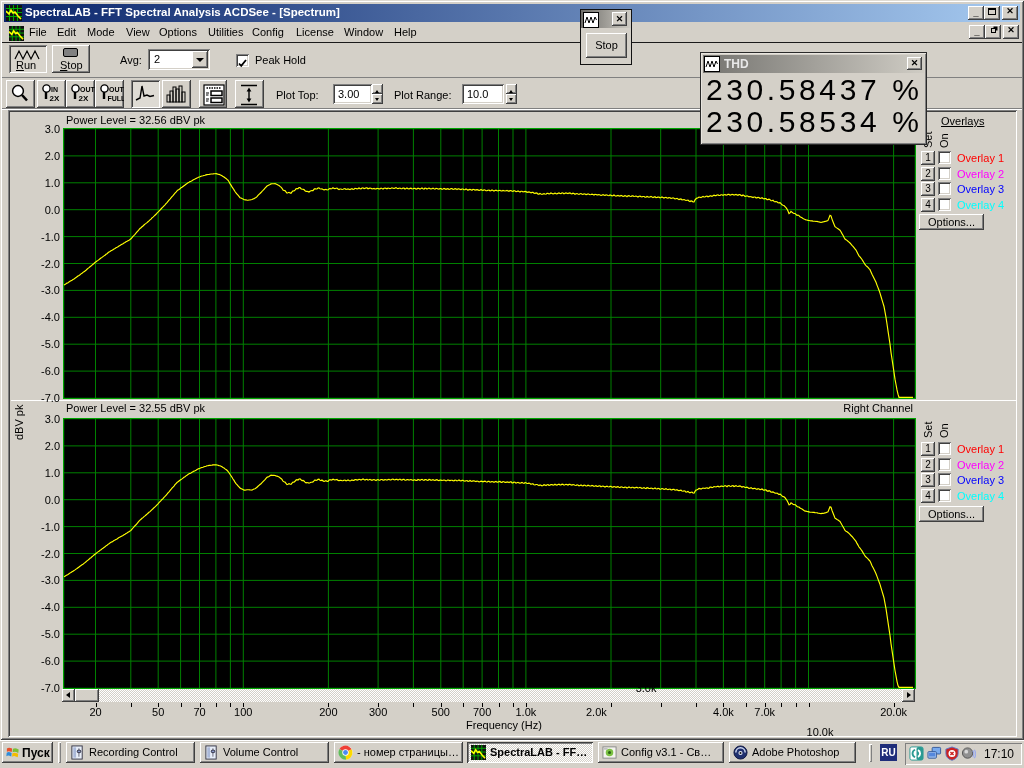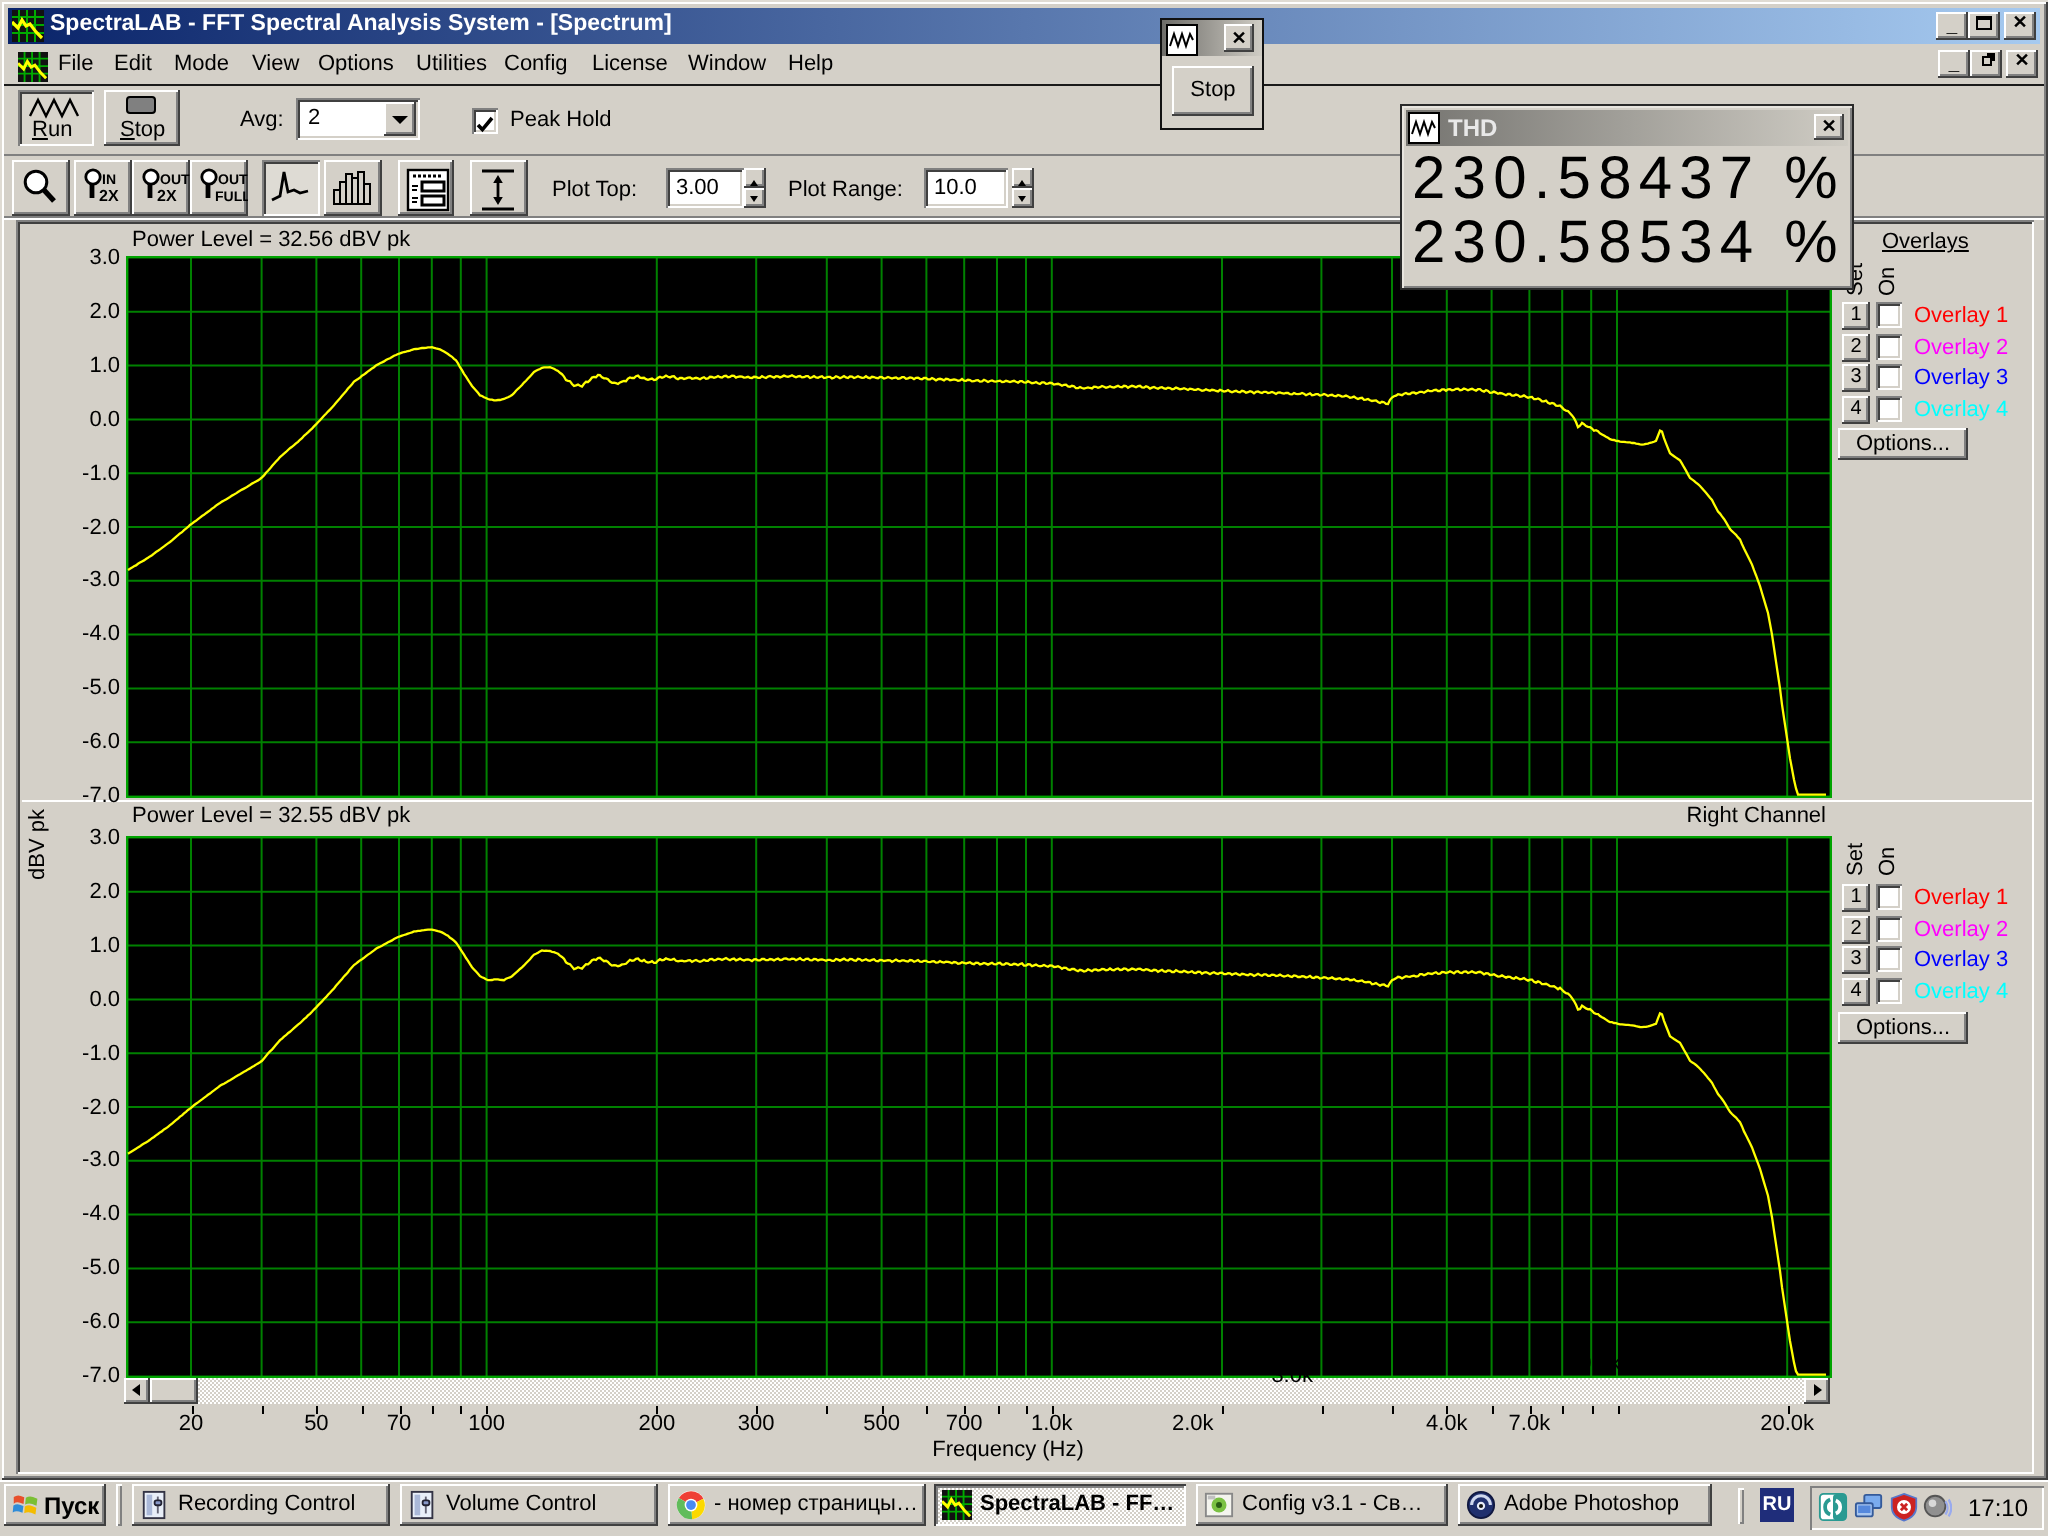--- a/index.html
+++ b/index.html
@@ -6,21 +6,21 @@
 .t11{font-size:11px;line-height:13px;color:#000}
 .rot{transform:rotate(-90deg);transform-origin:0 0;white-space:nowrap}
 </style></head><body>
 <div class="ab" style="left:0;top:0;width:1024px;height:740px;background:#d4d0c8;box-shadow:inset 1px 1px 0 #dfdbd3,inset -1px -1px 0 #404040,inset 2px 2px 0 #fff,inset -2px -2px 0 #808080"></div>
 <div class="ab" style="left:4px;top:4px;width:1016px;height:18px;background:linear-gradient(90deg,#0a246a,#a6caf0)"></div>
 <div class="ab" style="left:6px;top:5px"><svg width="16" height="16" viewBox="0 0 16 16">
       <rect width="16" height="16" fill="#111"></rect>
       <path d="M0 3.5H16M0 7.5H16M0 11.5H16M3.5 0V16M7.5 0V16M11.5 0V16" stroke="#0a0" stroke-width="1"></path>
       <polyline points="0,6 3,9 5,5 7,8 9,7 12,11 15,14" stroke="#ff0" stroke-width="1.6" fill="none"></polyline>
     </svg></div>
-<div class="ab" style="left:25px;top:5.5px;font-size:11.5px;font-weight:bold;color:#fff">SpectraLAB - FFT Spectral Analysis System - [Spectrum]</div>
+<div class="ab" style="left:25px;top:5.5px;font-size:11.5px;font-weight:bold;color:#fff">SpectraLAB - FFT Spectral Analysis ACDSee - [Spectrum]</div>
 <div class="ab" style="left:968px;top:6px;width:16px;height:14px;background:#d4d0c8;box-shadow:inset -1px -1px 0 #404040,inset 1px 1px 0 #fff,inset -2px -2px 0 #808080;text-align:center;font-size:9px;line-height:13px;font-weight:bold;font-family:'Liberation Mono'"><span style="position:relative;top:2px">_</span></div>
 <div class="ab" style="left:984px;top:6px;width:16px;height:14px;background:#d4d0c8;box-shadow:inset -1px -1px 0 #404040,inset 1px 1px 0 #fff,inset -2px -2px 0 #808080;text-align:center;font-size:9px;line-height:13px;font-weight:bold;font-family:'Liberation Mono'"><span style="display:inline-block;width:8px;height:7px;border:1px solid #000;border-top-width:2px;margin-top:2px"></span></div>
 <div class="ab" style="left:1002px;top:6px;width:16px;height:14px;background:#d4d0c8;box-shadow:inset -1px -1px 0 #404040,inset 1px 1px 0 #fff,inset -2px -2px 0 #808080;text-align:center;font-size:9px;line-height:13px;font-weight:bold;font-family:'Liberation Mono'">✕</div>
 <div class="ab" style="left:4px;top:22px;width:1016px;height:20px;background:#d4d0c8"></div>
 <div class="ab" style="left:9px;top:26px"><svg width="15" height="15" viewBox="0 0 16 16">
       <rect width="16" height="16" fill="#111"></rect>
       <path d="M0 3.5H16M0 7.5H16M0 11.5H16M3.5 0V16M7.5 0V16M11.5 0V16" stroke="#0a0" stroke-width="1"></path>
       <polyline points="0,6 3,9 5,5 7,8 9,7 12,11 15,14" stroke="#ff0" stroke-width="1.6" fill="none"></polyline>
     </svg></div>
 <div class="ab t11" style="left:29px;top:26px">File</div>
@@ -212,21 +212,21 @@
 <div class="ab t11" style="left:218.3px;top:706px;width:50px;text-align:center">100</div>
 <div class="ab t11" style="left:303.4px;top:706px;width:50px;text-align:center">200</div>
 <div class="ab t11" style="left:353.1px;top:706px;width:50px;text-align:center">300</div>
 <div class="ab t11" style="left:415.8px;top:706px;width:50px;text-align:center">500</div>
 <div class="ab t11" style="left:457.1px;top:706px;width:50px;text-align:center">700</div>
 <div class="ab t11" style="left:500.9px;top:706px;width:50px;text-align:center">1.0k</div>
 <div class="ab t11" style="left:586.0px;top:706px;width:50px;text-align:left">2.0k</div>
 <div class="ab t11" style="left:635.7px;top:682px;width:50px;text-align:left">3.0k</div>
 <div class="ab t11" style="left:698.4px;top:706px;width:50px;text-align:center">4.0k</div>
 <div class="ab t11" style="left:739.7px;top:706px;width:50px;text-align:center">7.0k</div>
-<div class="ab t11" style="left:783.5px;top:676px;width:50px;text-align:left">10.0k</div>
+<div class="ab t11" style="left:783.5px;top:726px;width:50px;text-align:right">10.0k</div>
 <div class="ab t11" style="left:868.6px;top:706px;width:50px;text-align:center">20.0k</div>
 <div class="ab t11" style="left:404px;top:719px;width:200px;text-align:center">Frequency (Hz)</div>
 <div class="ab t11 rot" style="left:922px;top:148px">Set</div>
 <div class="ab t11 rot" style="left:938px;top:148px">On</div>
 <div class="ab t11" style="left:941px;top:115px;text-decoration:underline">Overlays</div>
 <div class="ab" style="left:921px;top:151px;width:14px;height:14px;background:#d4d0c8;box-shadow:inset -1px -1px 0 #404040,inset 1px 1px 0 #fff,inset -2px -2px 0 #808080;text-align:center;font-size:10px;line-height:14px">1</div>
 <div class="ab" style="left:938px;top:151px;width:13px;height:13px;background:#fff;box-shadow:inset 1px 1px 0 #808080,inset -1px -1px 0 #fff,inset 2px 2px 0 #404040,inset -2px -2px 0 #d4d0c8;"></div>
 <div class="ab t11" style="left:957px;top:152px;color:#ff0000">Overlay 1</div>
 <div class="ab" style="left:921px;top:166.5px;width:14px;height:14px;background:#d4d0c8;box-shadow:inset -1px -1px 0 #404040,inset 1px 1px 0 #fff,inset -2px -2px 0 #808080;text-align:center;font-size:10px;line-height:14px">2</div>
 <div class="ab" style="left:938px;top:166.5px;width:13px;height:13px;background:#fff;box-shadow:inset 1px 1px 0 #808080,inset -1px -1px 0 #fff,inset 2px 2px 0 #404040,inset -2px -2px 0 #d4d0c8;"></div>

